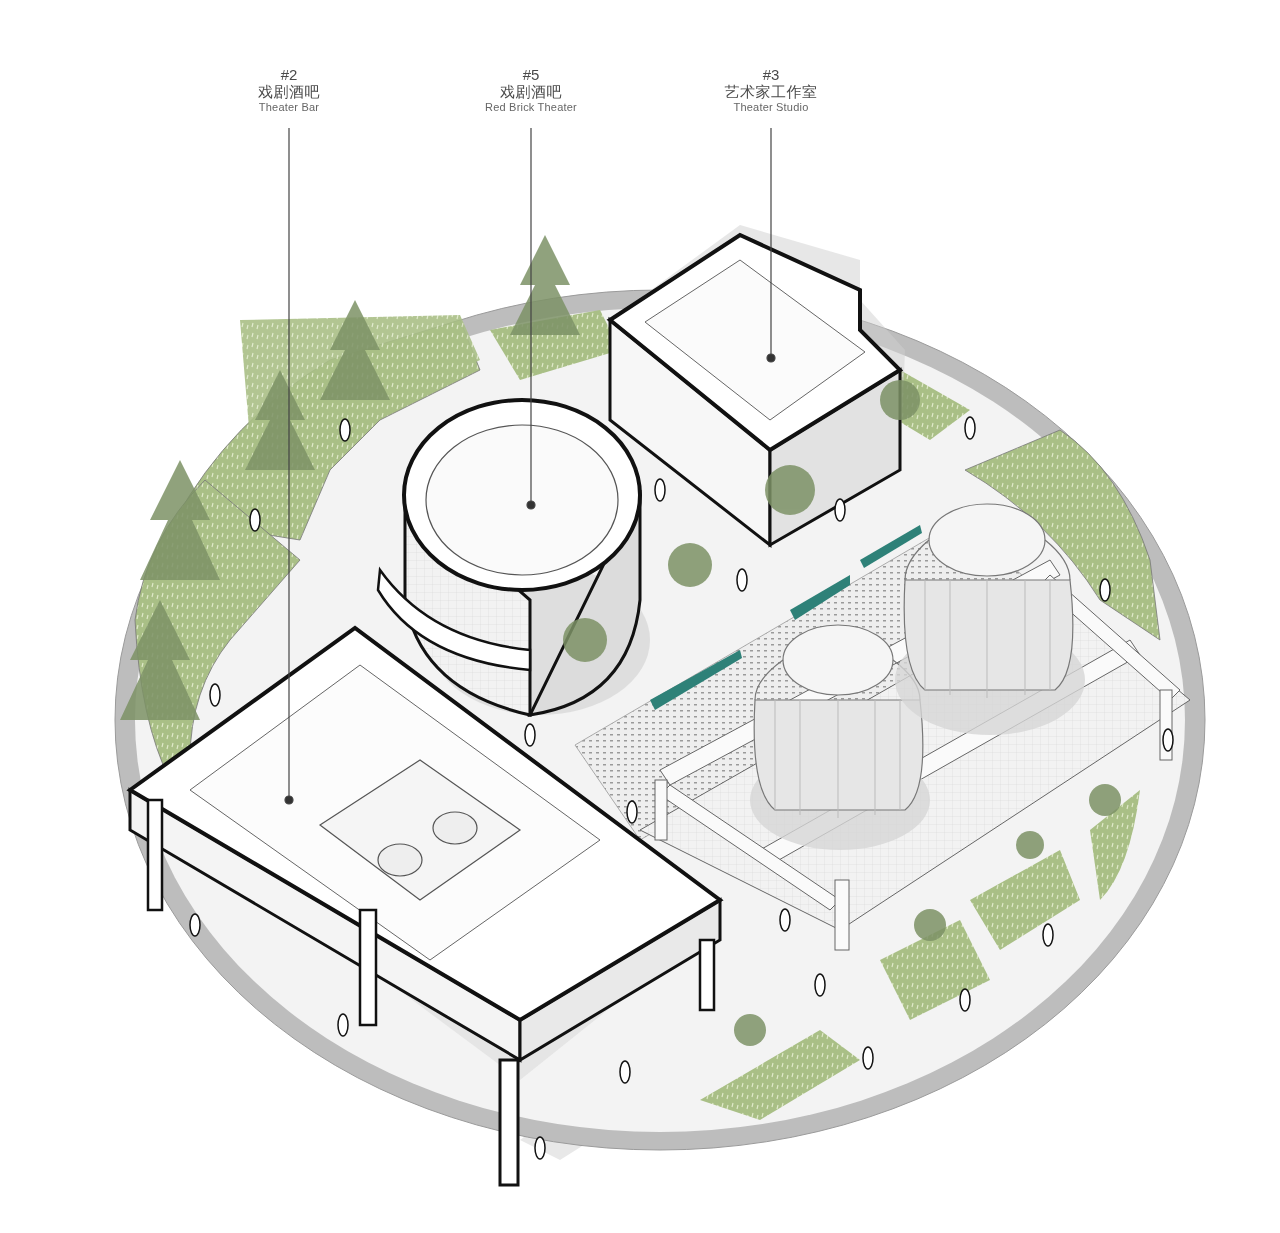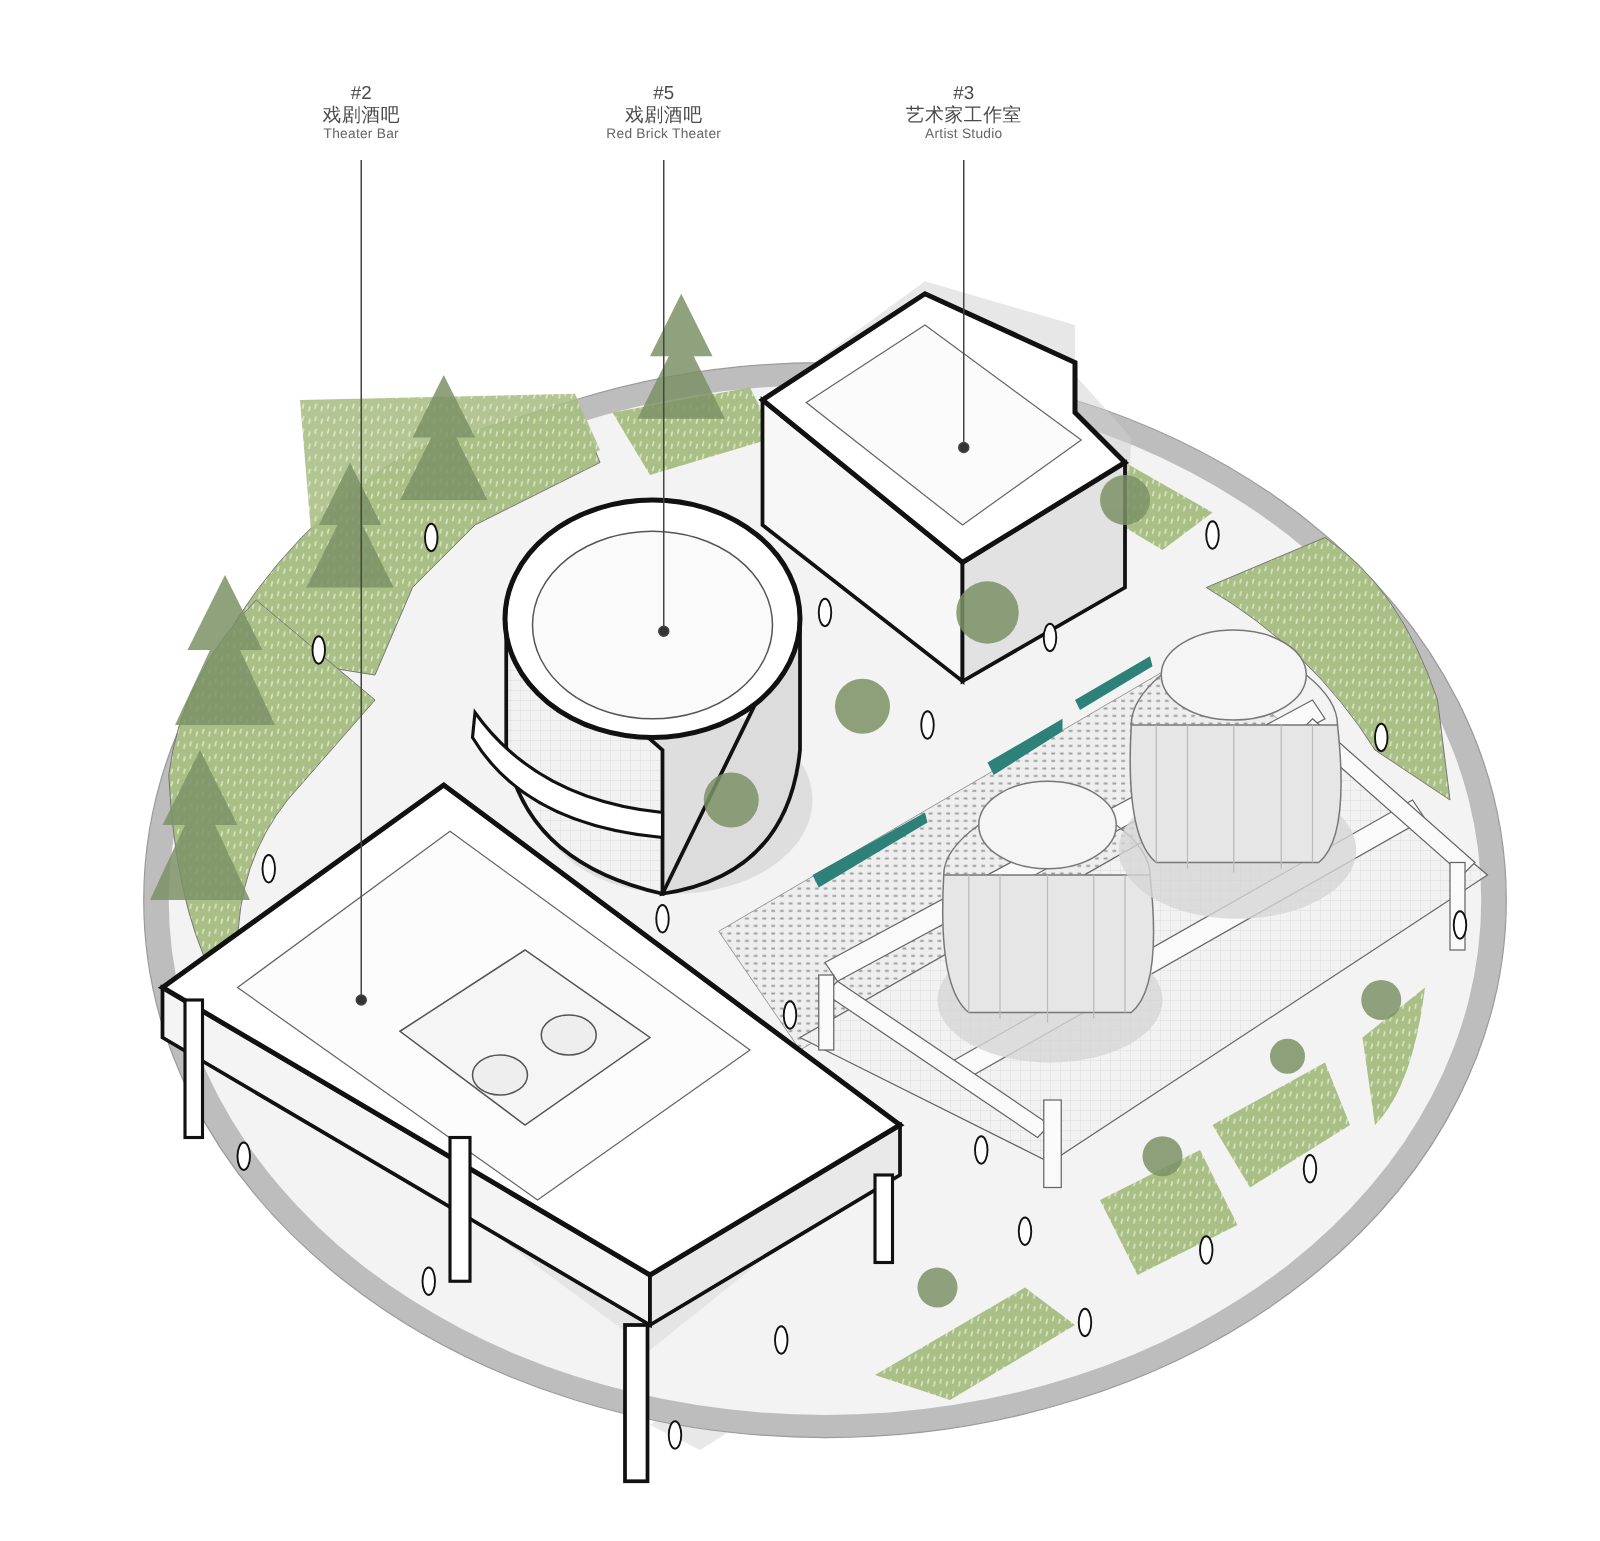--- a/index.html
+++ b/index.html
@@ -19,21 +19,21 @@
   <div class="en">Theater Bar</div>
 </div>
 <div class="label" style="left:421px; top:66px;">
   <div class="num">#5</div>
   <div class="zh">戏剧酒吧</div>
   <div class="en">Red Brick Theater</div>
 </div>
 <div class="label" style="left:661px; top:66px;">
   <div class="num">#3</div>
   <div class="zh">艺术家工作室</div>
-  <div class="en">Artist Studio</div>
+  <div class="en">Theater Studio</div>
 </div>
 
 <svg class="scene" width="1280" height="1233" viewBox="0 0 1280 1233">
   <defs>
     <pattern id="grass" width="10" height="10" patternUnits="userSpaceOnUse">
       <rect width="10" height="10" fill="#a9bf86"></rect>
       <path d="M2 7 L3 3 M7 9 L8 5" stroke="#dfe9c8" stroke-width="1.2"></path>
     </pattern>
     <pattern id="paving" width="8" height="8" patternUnits="userSpaceOnUse">
       <rect width="8" height="8" fill="#f2f2f2"></rect>

